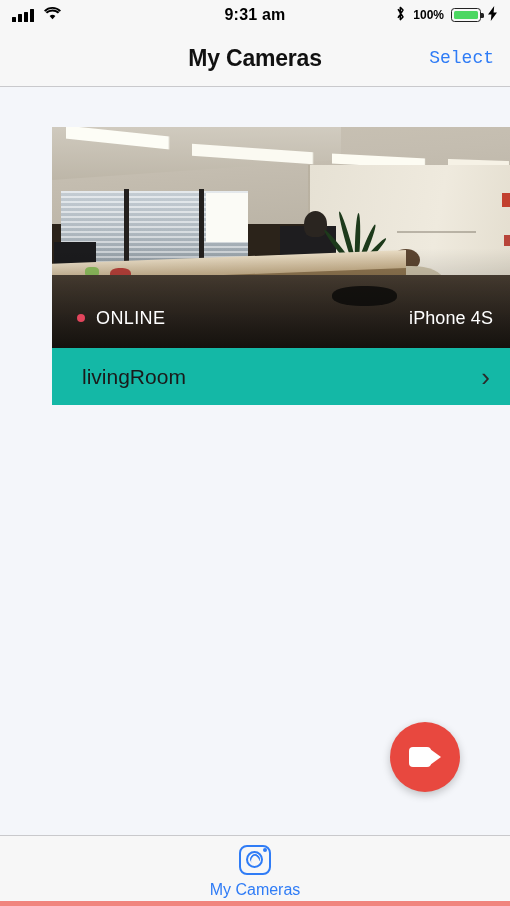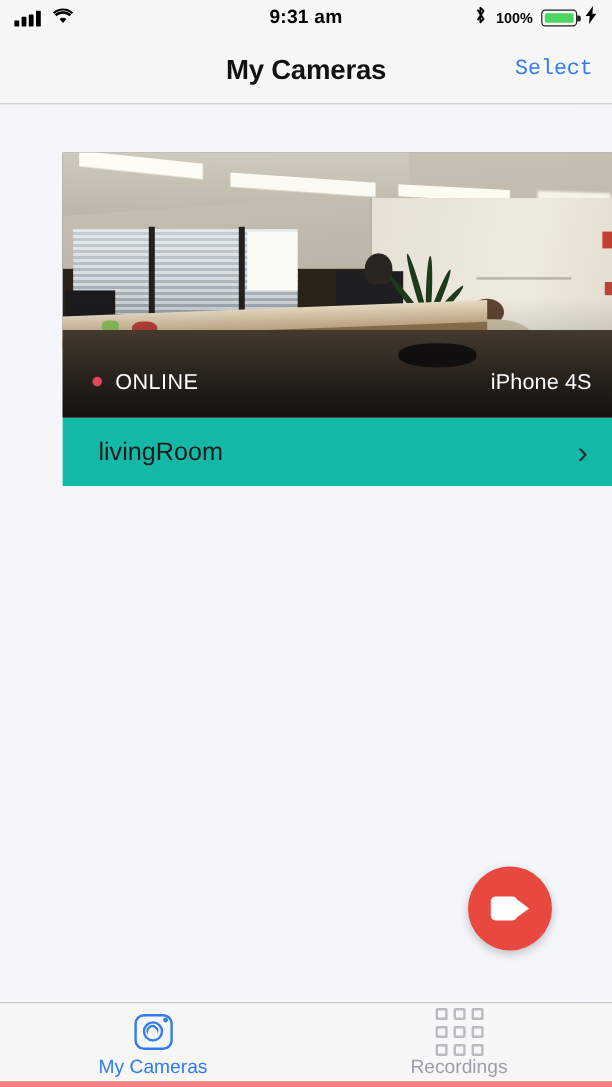--- a/index.html
+++ b/index.html
@@ -417,34 +417,18 @@
         <span class="ico-camera">
           <span class="frame"></span>
             <span class="ring"></span>
           <span class="arc"></span>
             <span class="dot"></span>
         </span>
       </span>
       <span class="tab-label">My Cameras</span>
     </button>
 
-    <button class="tab">
-      <span class="tab-ico">
-        <span class="ico-grid">
-          <i></i>
-            <i></i>
-            <i></i>
-            <i></i>
-            <i></i>
-            <i></i>
-            <i></i>
-            <i></i>
-            <i></i>
-        </span>
-      </span>
-      <span class="tab-label">Recordings</span>
-    </button>
 
 
   </div>
 
   <div class="home-line"></div>
 </div>
 
 </body></html>

